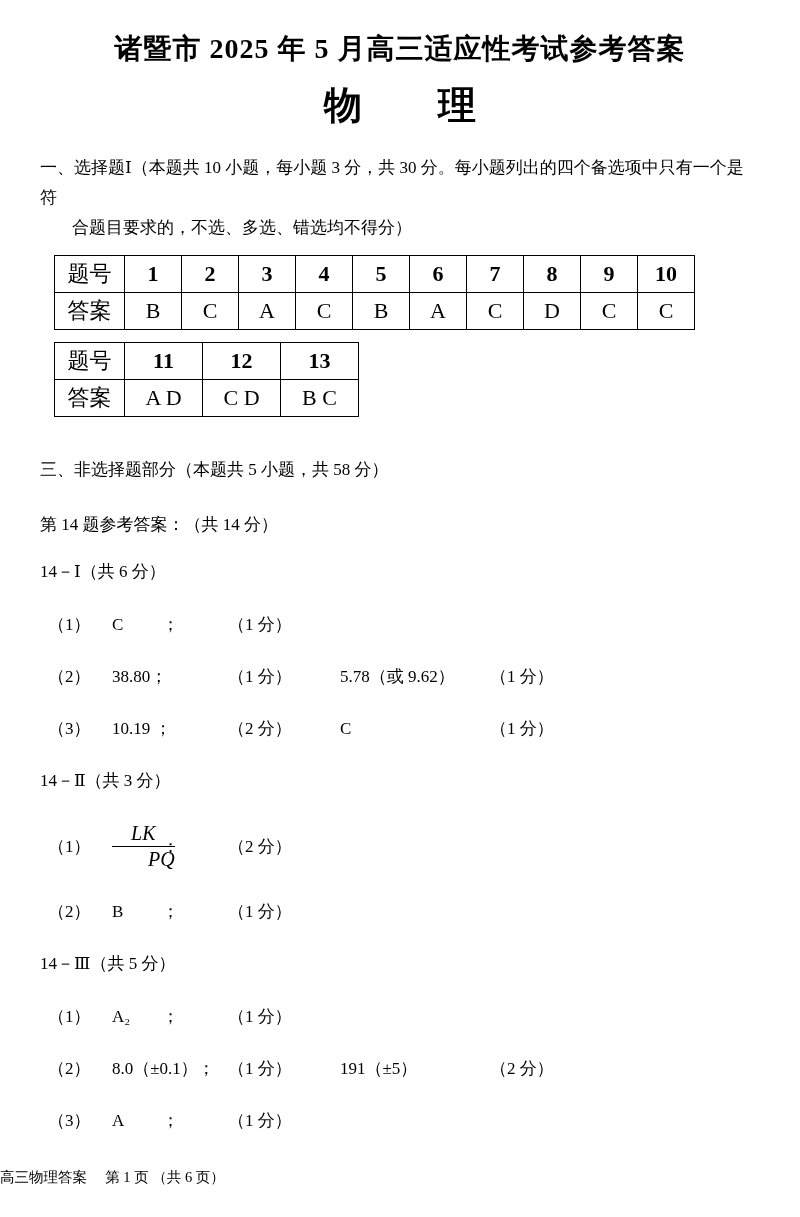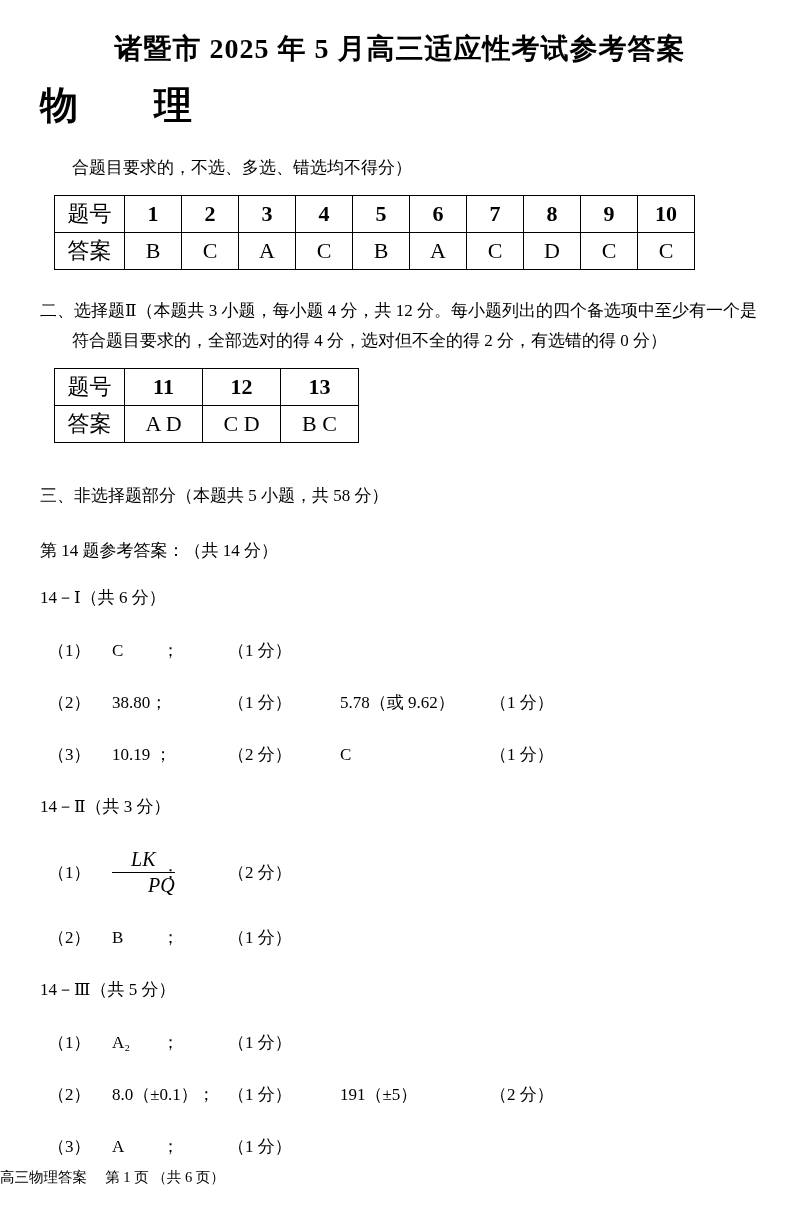--- a/index.html
+++ b/index.html
@@ -14,20 +14,21 @@
   .page { padding: 26px 40px 0 40px; }
 
   .title {
     text-align: center;
     font-size: 28px;
     font-weight: bold;
     margin-top: 4px;
     letter-spacing: 1px;
   }
   .subject {
+    text-align: center;
     font-size: 38px;
     font-weight: bold;
     margin-top: 12px;
     white-space: pre;
   }
 
   .sec-heading { font-size: 17px; line-height: 30px; margin-top: 22px; }
   .sec-heading .hl2 { padding-left: 32px; }
   .sec-heading-single { font-size: 17px; line-height: 30px; margin-top: 38px; }
   .q14-header { font-size: 17px; margin-top: 28px; }
@@ -84,20 +85,21 @@
 </style>
 </head>
 <body>
 
 <div class="page">
 
   <div class="title">诸暨市 2025 年 5 月高三适应性考试参考答案</div>
   <div class="subject">物　　理</div>
 
   <div class="sec-heading">
+    <div class="hl1">一、选择题Ⅰ（本题共 10 小题，每小题 3 分，共 30 分。每小题列出的四个备选项中只有一个是符</div>
     <div class="hl2">合题目要求的，不选、多选、错选均不得分）</div>
   </div>
 
   <table class="anskey t1">
     <tbody>
         <tr>
       <td class="lbl">题号</td>
       <td class="qn">1</td>
       <td class="qn">2</td>
       <td class="qn">3</td>
@@ -118,24 +120,20 @@
       <td class="av">B</td>
       <td class="av">A</td>
       <td class="av">C</td>
       <td class="av">D</td>
       <td class="av">C</td>
       <td class="av">C</td>
     </tr>
   </tbody>
     </table>
 
-  <div class="sec-heading" style="margin-top:26px;">
-    <div class="hl1">二、选择题Ⅱ（本题共 3 小题，每小题 4 分，共 12 分。每小题列出的四个备选项中至少有一个是</div>
-    <div class="hl2">符合题目要求的，全部选对的得 4 分，选对但不全的得 2 分，有选错的得 0 分）</div>
-  </div>
 
   <table class="anskey t2">
     <tbody>
         <tr>
       <td class="lbl">题号</td>
       <td class="qn">11</td>
       <td class="qn">12</td>
       <td class="qn">13</td>
     </tr>
     <tr>

